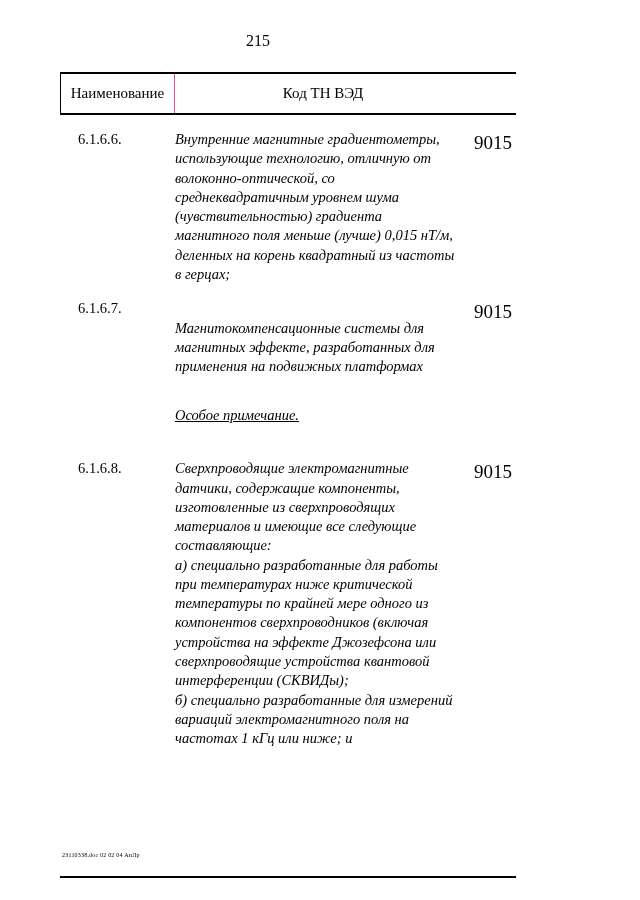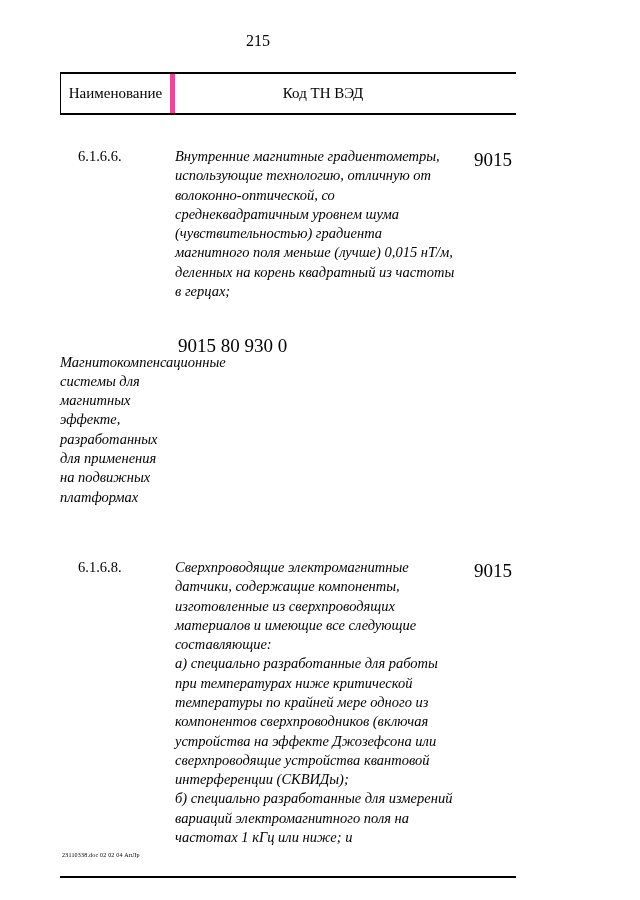--- a/index.html
+++ b/index.html
@@ -33,26 +33,26 @@
     border-top: 2px solid #000;
     border-bottom: 2px solid #000;
   }
   .th {
     text-align: center;
     padding: 11px 4px;
     font-size: 15px;
   }
   .th.mid {
     border-left: 1px solid #000;
-    border-right: 5px solid #ec4899;
+    border-right: 1px solid #ec4899;
   }
   .row {
     display: grid;
     grid-template-columns: 115px 296px 110px;
-    padding-top: 32px;
+    padding-top: 15px;
   }
   .cell-item {
     padding-left: 18px;
     font-size: 14.5px;
     line-height: 1.33;
   }
   .cell-name {
     font-size: 14.5px;
     line-height: 1.33;
     padding-right: 12px;
@@ -96,22 +96,24 @@
       <div class="th">Код ТН ВЭД</div>
     </div>
 
     <div class="row">
       <div class="cell-item">6.1.6.6.</div>
       <div class="cell-name">Внутренние магнитные градиентометры, использующие технологию, отличную от волоконно-оптической, со среднеквадратичным уровнем шума (чувствительностью) градиента магнитного поля меньше (лучше) 0,015 нТ/м, деленных на корень квадратный из частоты в герцах;</div>
       <div class="cell-code">9015 80 930 0</div>
     </div>
 
     <div class="row">
+      <div class="cell-item">6.1.6.7.</div>
       <div class="cell-name">
         <div>Магнитокомпенсационные системы для магнитных эффекте, разработанных для применения на подвижных платформах</div>
+        <div class="note-title">Особое примечание.</div>
       </div>
       <div class="cell-code">9015 80 930 0</div>
     </div>
 
     <div class="row">
       <div class="cell-item">6.1.6.8.</div>
       <div class="cell-name">Сверхпроводящие электромагнитные датчики, содержащие компоненты, изготовленные из сверхпроводящих материалов и имеющие все следующие составляющие:
 а) специально разработанные для работы при температурах ниже критической температуры по крайней мере одного из компонентов сверхпроводников (включая устройства на эффекте Джозефсона или сверхпроводящие устройства квантовой интерференции (СКВИДы);
 б) специально разработанные для измерений вариаций электромагнитного поля на частотах 1 кГц или ниже; и</div>
       <div class="cell-code">9015 80 930 0</div>

